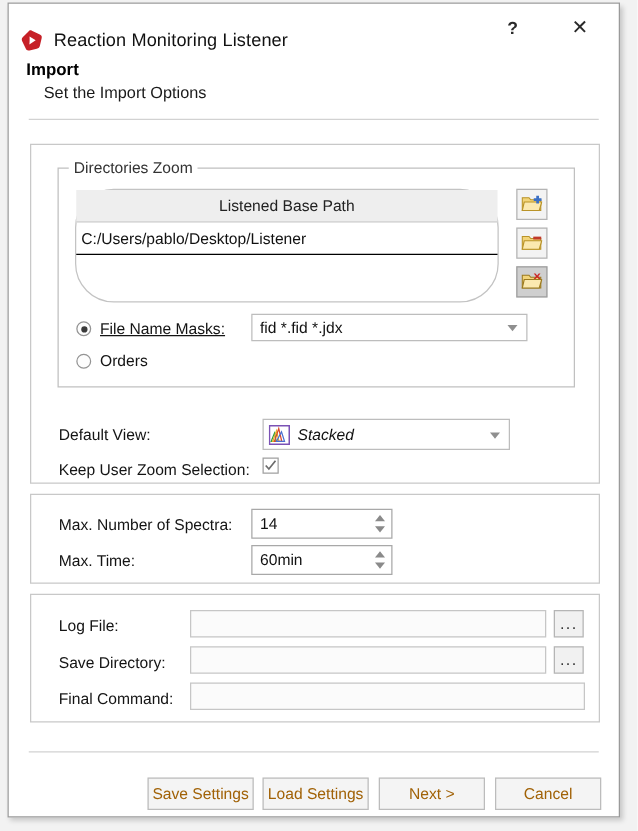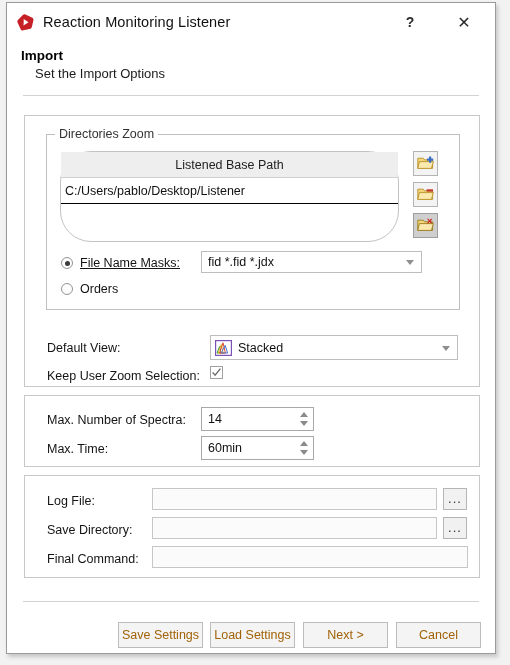--- a/index.html
+++ b/index.html
@@ -36,21 +36,21 @@
     border: 1px solid #9a9a9a;
     box-sizing: border-box;
     box-shadow: 2px 3px 4px rgba(0,0,0,0.18);
   }
 
   
   #titlebar {
     position: relative;
     height: 38px;
     display: flex;
-    align-items: center;
+    align-items: flex-end;
     padding: 0 0 0 10px;
     box-sizing: border-box;
   }
   #app-icon {
     width: 17px;
     height: 17px;
     flex: 0 0 auto;
     margin-right: 9px;
   }
   #title-text {
@@ -382,21 +382,21 @@
         <span>Orders</span>
       </div>
 
       <div class="combo" style="left:154px; top:116px; width:221px; height:22px;">
         <span>fid *.fid *.jdx</span>
         <span class="arrow"></span>
       </div>
     </div>
 
     <div class="fieldlabel" style="left:22px; top:225px;">Default View:</div>
-    <div class="combo" style="left:185px; top:219px; width:248px; height:25px; padding-left:4px;">
+    <div class="combo" style="left:185px; top:219px; width:198px; height:25px; padding-left:4px;font-style:italic;">
       <svg width="17" height="16" viewBox="0 0 17 16" style="margin-right:6px;flex:0 0 auto;">
         <rect x="0.6" y="0.6" width="15.8" height="14.8" fill="#ffffff" stroke="#7b52b5" stroke-width="1.2"></rect>
         <path d="M2 13 L4.6 6.5 L6 13 Z" fill="none" stroke="#2f9e44" stroke-width="1"></path>
         <path d="M3.2 13 L6.2 4.5 L8.2 13 Z" fill="none" stroke="#e8b32a" stroke-width="1"></path>
         <path d="M4.6 13 L8.0 2.8 L10.4 13 Z" fill="none" stroke="#d94a2b" stroke-width="1"></path>
         <path d="M6.2 13 L10.2 5.4 L12.6 13 Z" fill="none" stroke="#4a6fd0" stroke-width="1"></path>
       </svg>
       <span>Stacked</span>
       <span class="arrow"></span>
     </div>

